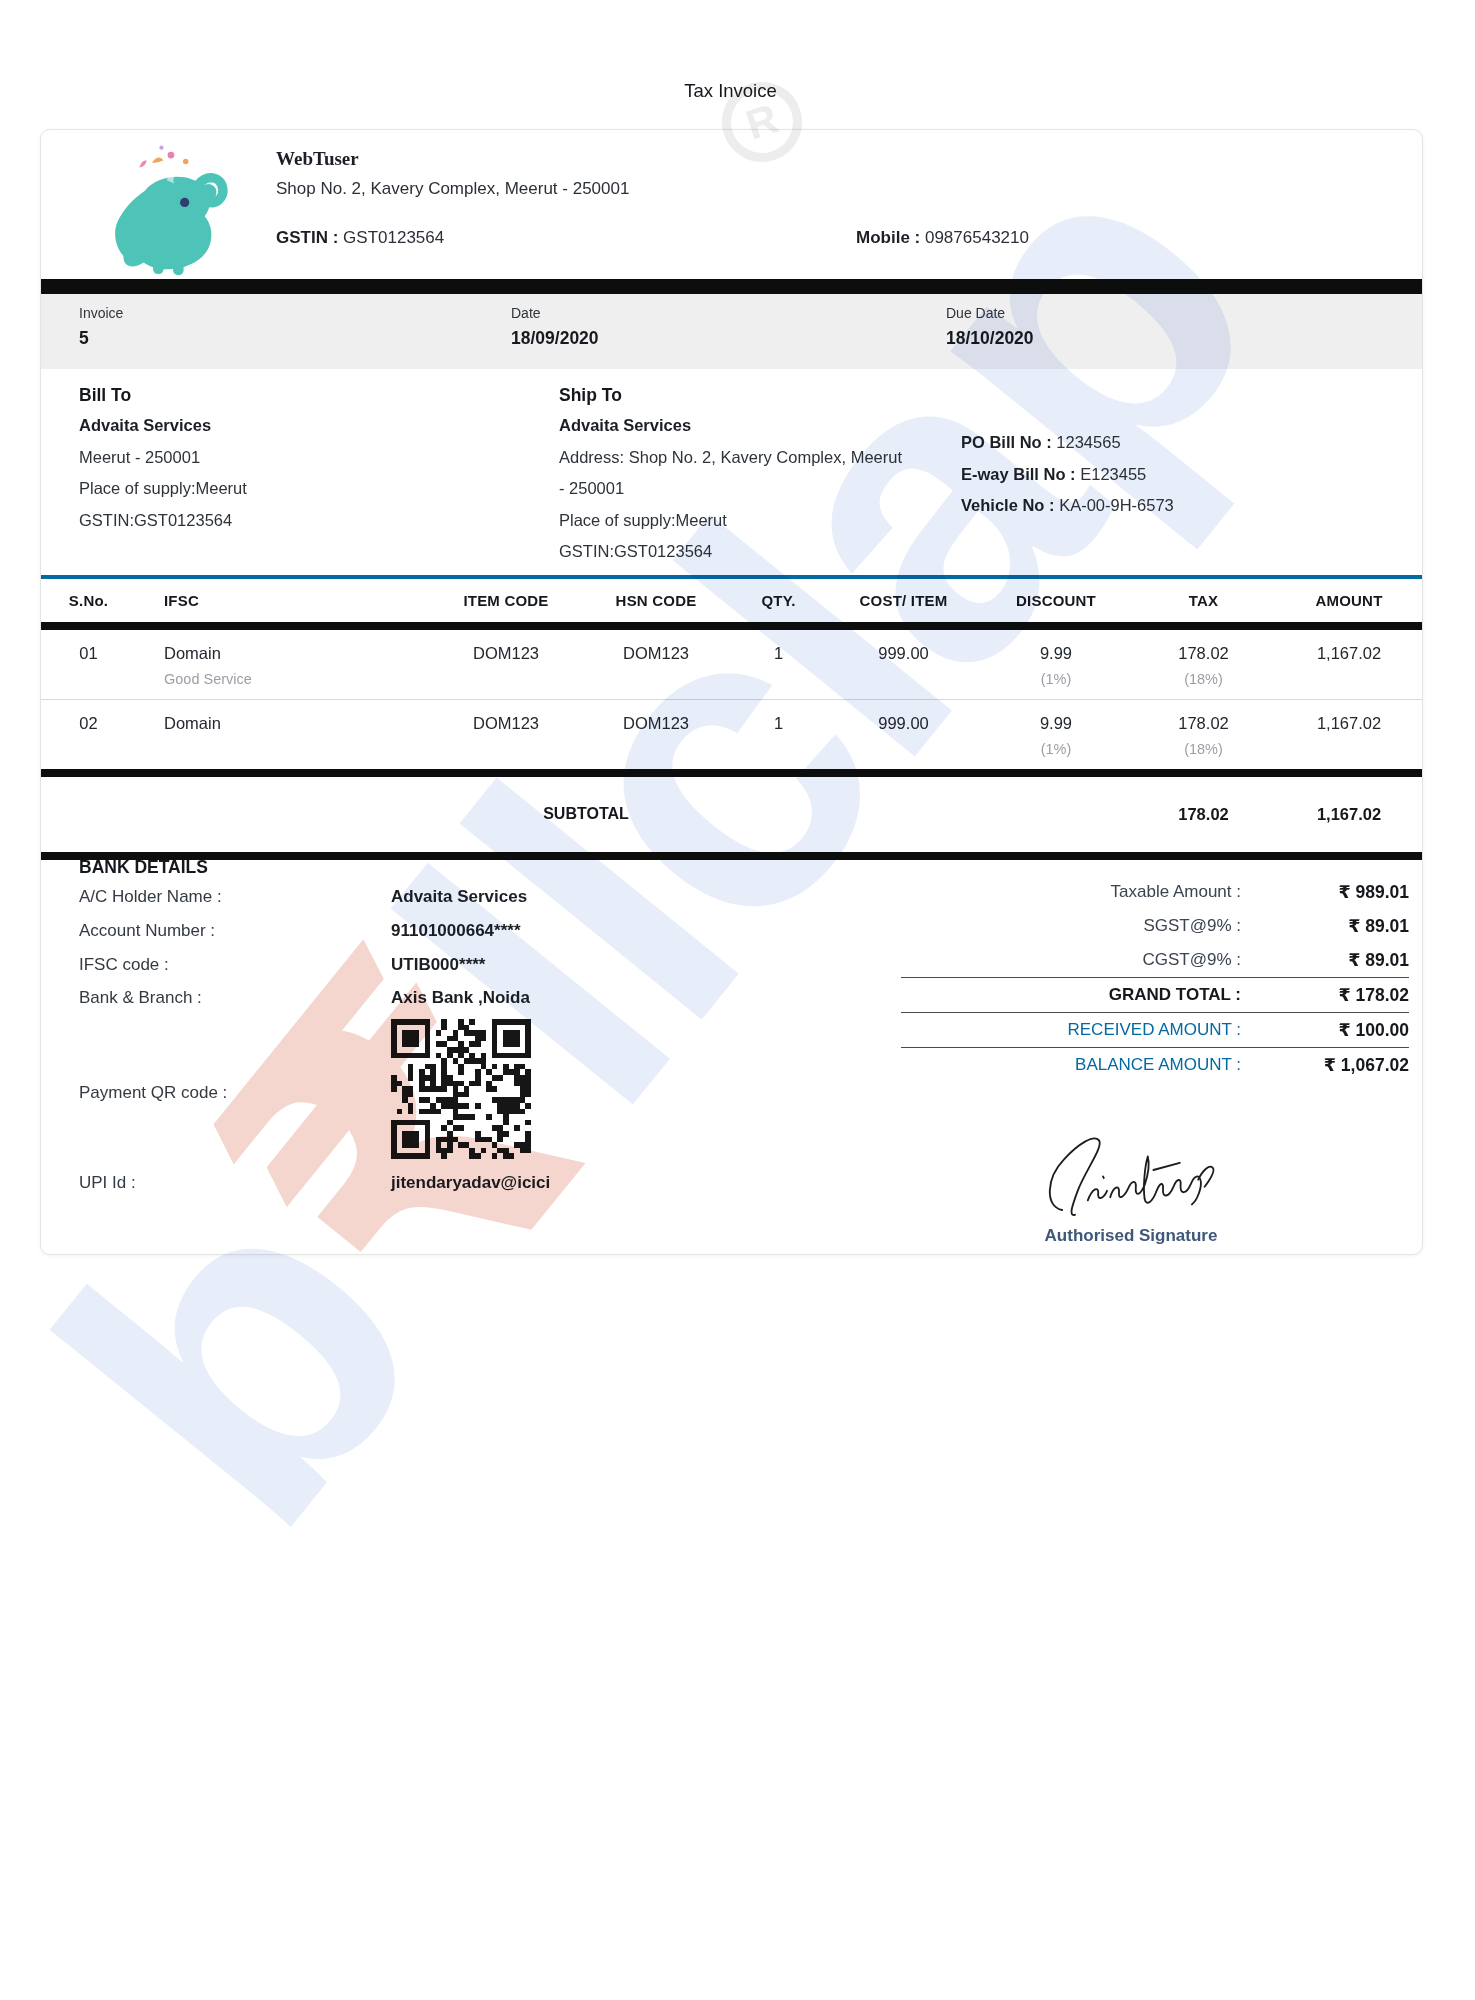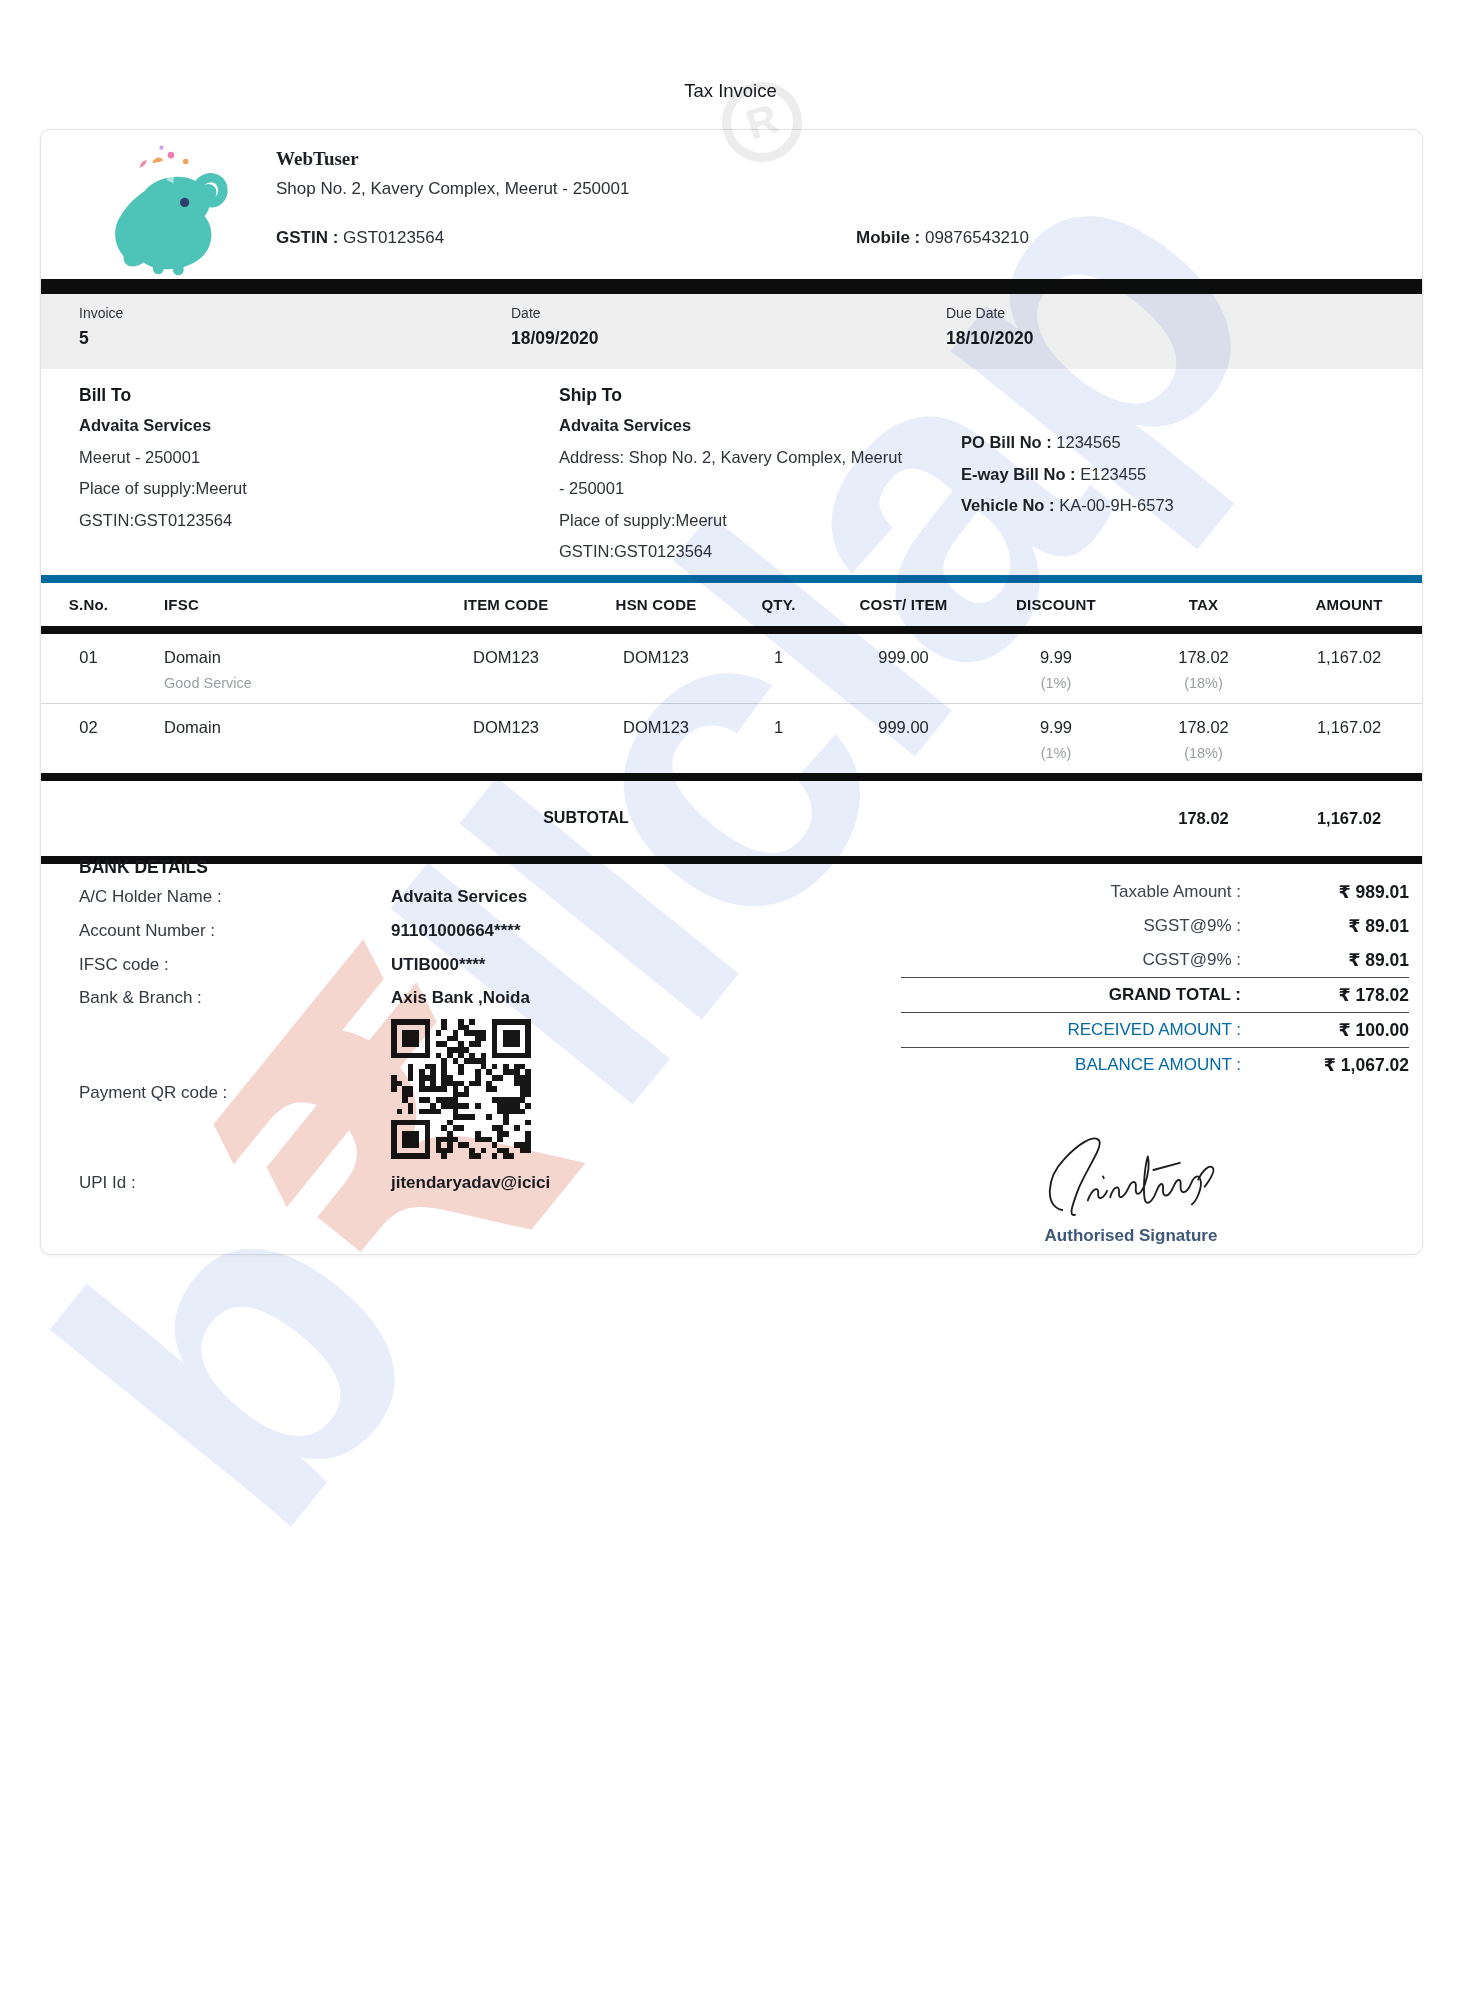--- a/index.html
+++ b/index.html
@@ -57,21 +57,21 @@
   .trow{display:flex;align-items:flex-start;}
   .c-sno{width:95px;text-align:center;}
   .c-item{flex:1;text-align:left;padding-left:28px;box-sizing:border-box;}
   .c-code{width:150px;text-align:center;}
   .c-hsn{width:150px;text-align:center;}
   .c-qty{width:95px;text-align:center;}
   .c-cost{width:155px;text-align:center;}
   .c-disc{width:150px;text-align:center;}
   .c-tax{width:145px;text-align:center;}
   .c-amt{width:146px;text-align:center;}
-  .thead{border-top:8px solid #0369a1;border-bottom:8px solid #0d0d0d;padding:13px 0;
+  .thead{border-top:4px solid #0369a1;border-bottom:8px solid #0d0d0d;padding:13px 0;
     font-size:15px;font-weight:bold;color:#15181d;letter-spacing:.2px;}
   .tdata{padding:14px 0 12px 0;font-size:16.5px;color:#23272e;}
   .tdata.first{border-bottom:1px solid #d8d8d8;}
   .cell-sub{font-size:14.5px;color:#9b9fa5;margin-top:8px;}
   .subtotal{border-top:8px solid #0d0d0d;border-bottom:8px solid #0d0d0d;padding:28px 0;
     font-weight:bold;}
   .sub-label{flex:1;text-align:center;font-size:16px;color:#15181d;}
   .sub-val{font-size:16.5px;color:#15181d;}
 
   

